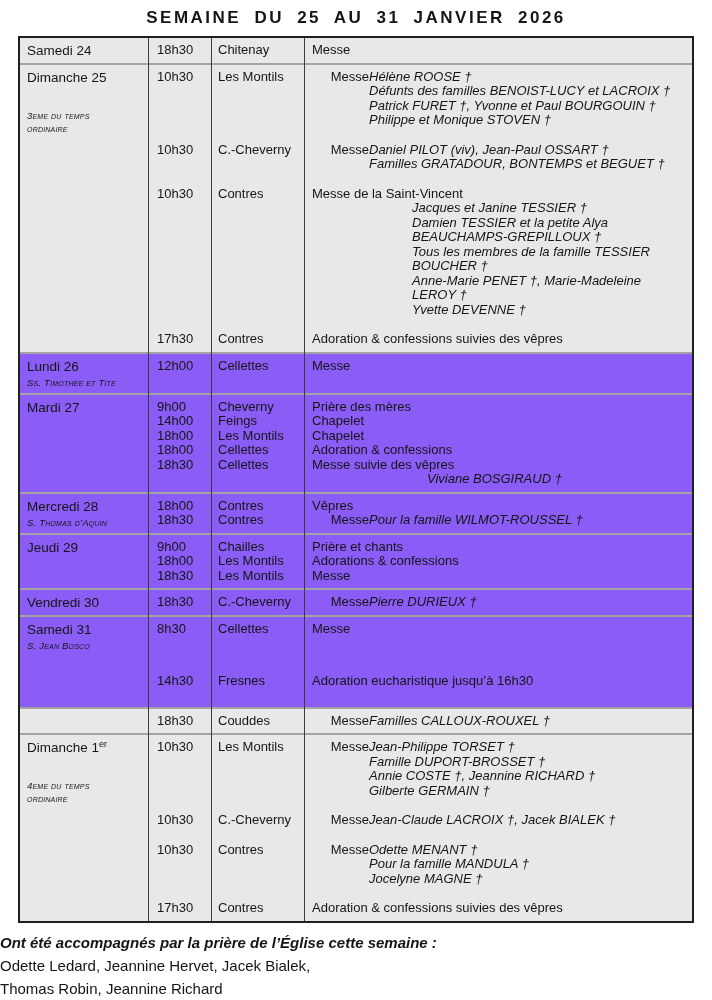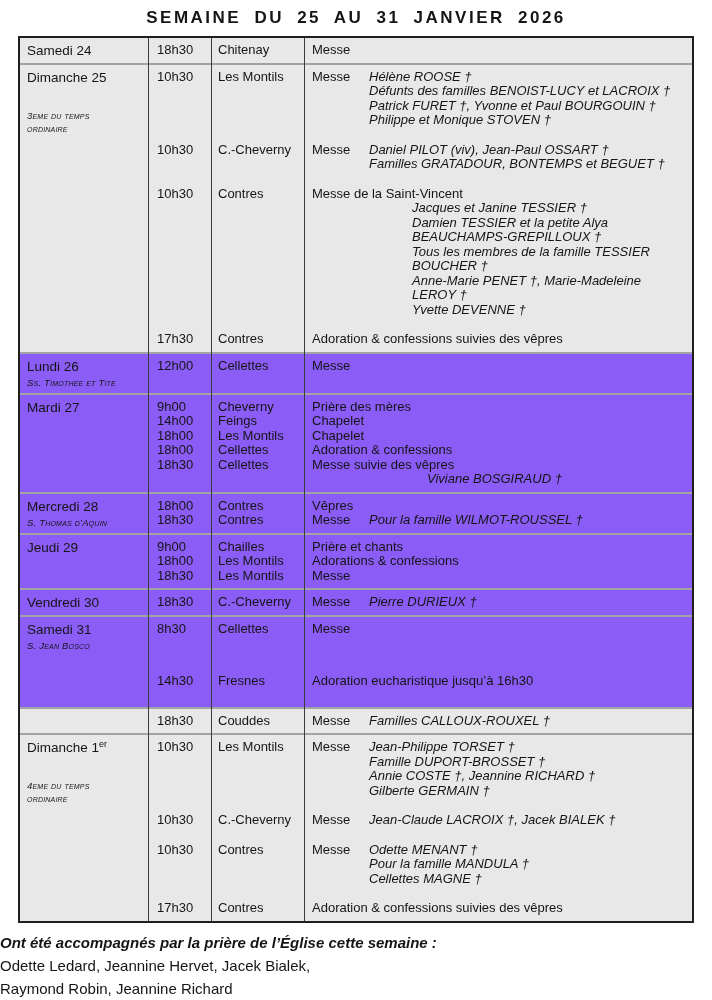--- a/index.html
+++ b/index.html
@@ -29,21 +29,21 @@
     line-height:13px;margin-top:2px;max-width:98px;letter-spacing:0.2px;
   }
   .day-sub.gap{margin-top:24px;}
   .svc-col{flex:1;display:flex;flex-direction:column;padding:5px 0 5px 0;box-sizing:border-box;}
   .block.pad-lg .svc-col{padding-bottom:18px;gap:38px;}
   .block.spaced .svc + .svc{margin-top:15px;}
   .svc{display:flex;align-items:flex-start;}
   .time-cell{width:63px;box-sizing:border-box;padding-left:9px;flex:none;font-size:13px;line-height:14.5px;}
   .place-cell{width:93px;box-sizing:border-box;padding-left:7px;flex:none;font-size:13px;line-height:14.5px;}
   .desc-cell{flex:1;box-sizing:border-box;padding-left:8px;padding-right:6px;font-size:13px;line-height:14.5px;}
-  .lbl{white-space:pre-wrap;}
+  .lbl{white-space:pre-wrap;text-align:right;}
   .lbl-fixed{display:inline-block;min-width:57px;}
   .intent{font-style:italic;}
   .intent-line{font-style:italic;}
   .footer{margin-top:8px;text-align:left;}
   .footer-heading{font-weight:bold;font-style:italic;font-size:15px;line-height:23px;}
   .memorial-line{font-size:15px;line-height:23.5px;}
 </style>
 </head>
 <body>
 
@@ -292,33 +292,33 @@
           <div class="desc-cell">
             <div class="desc-line"><span class="lbl lbl-fixed">Messe</span><span class="intent">Jean-Claude LACROIX †, Jacek BIALEK †</span></div>
           </div>
         </div>
         <div class="svc">
           <div class="time-cell">10h30</div>
           <div class="place-cell">Contres</div>
           <div class="desc-cell">
             <div class="desc-line"><span class="lbl lbl-fixed">Messe</span><span class="intent">Odette MENANT †</span></div>
             <div class="intent-line" style="margin-left: 57px;">Pour la famille MANDULA †</div>
-            <div class="intent-line" style="margin-left: 57px;">Cellettes MAGNE †</div>
+            <div class="intent-line" style="margin-left: 57px;">Jocelyne MAGNE †</div>
           </div>
         </div>
         <div class="svc">
           <div class="time-cell">17h30</div>
           <div class="place-cell">Contres</div>
           <div class="desc-cell">
             <div class="desc-line"><span class="lbl">Adoration &amp; confessions suivies des vêpres</span></div>
           </div>
         </div>
       </div>
     </div>
   </div>
 
 <div class="footer">
   <div class="footer-heading">Ont été accompagnés par la prière de l’Église cette semaine :</div>
   <div>
       <div class="memorial-line">Odette Ledard, Jeannine Hervet, Jacek Bialek,</div>
-      <div class="memorial-line">Raymond Robin, Jeannine Richard</div>
+      <div class="memorial-line">Thomas Robin, Jeannine Richard</div>
     </div>
 </div>
 
 </body></html>

